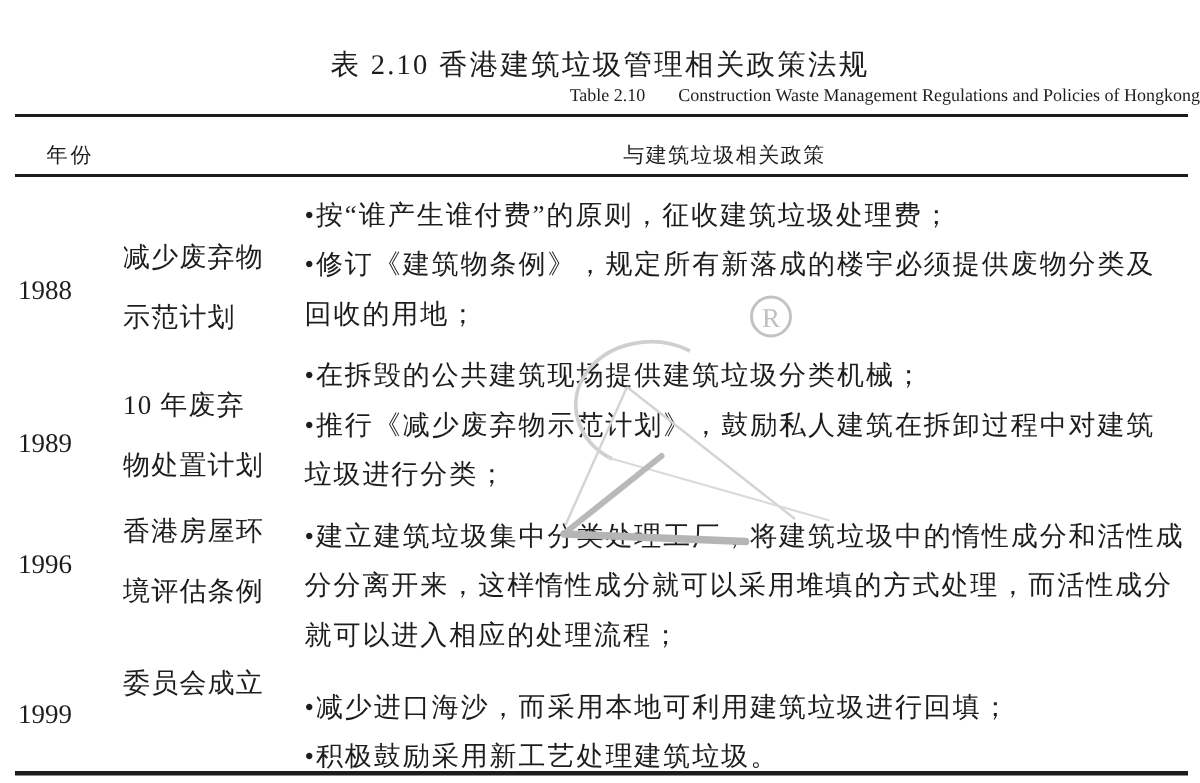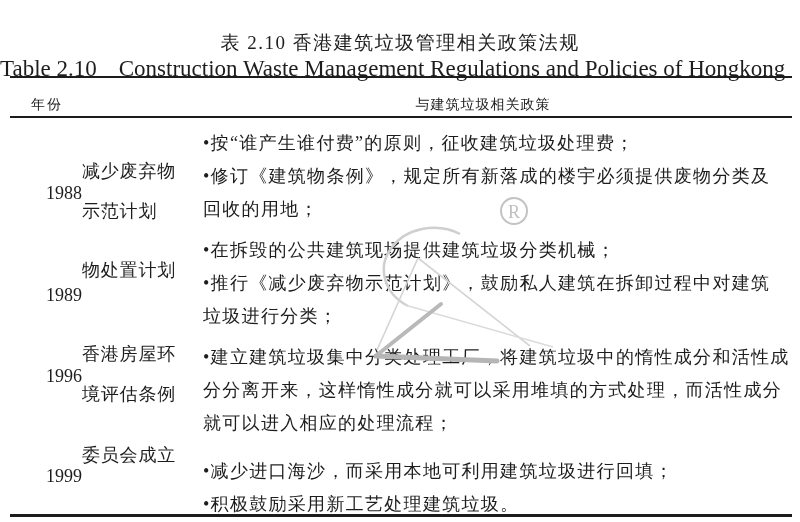--- a/index.html
+++ b/index.html
@@ -6,36 +6,36 @@
   .page{
     position:relative;width:800px;height:522px;background:#ffffff;
     font-family:"Liberation Serif","DejaVu Serif",serif;color:#1d1d1d;
     overflow:hidden;
   }
   .title-cn{
     position:absolute;top:17px;left:0;width:100%;text-align:center;
     font-size:19px;letter-spacing:1.5px;white-space:nowrap;margin-top:13px;
   }
   .title-en{
-    position:absolute;top:56px;left:0;width:100%;text-align:left;
-    font-size:23px;white-space:nowrap;
+    position:absolute;top:56px;left:0;width:100%;text-align:right;
+    font-size:12px;white-space:nowrap;
   }
   .title-en .tbl-label{margin-right:22px;}
   .rule{position:absolute;left:10px;width:782px;background:#1c1c1c;}
   .rule-top{top:76px;height:2px;}
   .rule-head{top:116px;height:2px;}
   .rule-bottom{top:514px;height:3px;}
   .thead{position:absolute;top:94px;left:0;width:100%;height:22px;font-size:14px;}
   .th{position:absolute;top:0;line-height:22px;white-space:nowrap;}
   .th-year{left:12px;width:70px;text-align:center;letter-spacing:2px;}
   .th-policy{left:82px;width:110px;text-align:center;letter-spacing:0.8px;}
   .th-detail{left:203px;width:560px;text-align:center;letter-spacing:1px;}
   .trow{position:absolute;left:0;width:100%;}
   .trow .year{
-    position:absolute;left:12px;width:70px;text-align:right;
+    position:absolute;left:12px;width:70px;text-align:left;
     font-size:18px;line-height:22px;
   }
   .trow .policy{
     position:absolute;left:82px;width:110px;text-align:left;
     font-size:18px;line-height:40px;letter-spacing:0.8px;white-space:nowrap;
   }
   .trow .details{position:absolute;left:203px;top:0;width:592px;}
   .trow .dline{
     height:33px;line-height:33px;font-size:18px;letter-spacing:1.3px;
     white-space:nowrap;
@@ -86,20 +86,21 @@
         </div>
         <div class="details">
           <div class="dline">•按“谁产生谁付费”的原则，征收建筑垃圾处理费；</div>
           <div class="dline">•修订《建筑物条例》，规定所有新落成的楼宇必须提供废物分类及</div>
           <div class="dline">回收的用地；</div>
         </div>
       </div>
       <div class="trow r2">
         <div class="year">1989</div>
         <div class="policy">
+          <div>10 年废弃</div>
           <div>物处置计划</div>
         </div>
         <div class="details">
           <div class="dline">•在拆毁的公共建筑现场提供建筑垃圾分类机械；</div>
           <div class="dline">•推行《减少废弃物示范计划》，鼓励私人建筑在拆卸过程中对建筑</div>
           <div class="dline">垃圾进行分类；</div>
         </div>
       </div>
       <div class="trow r3">
         <div class="year">1996</div>

